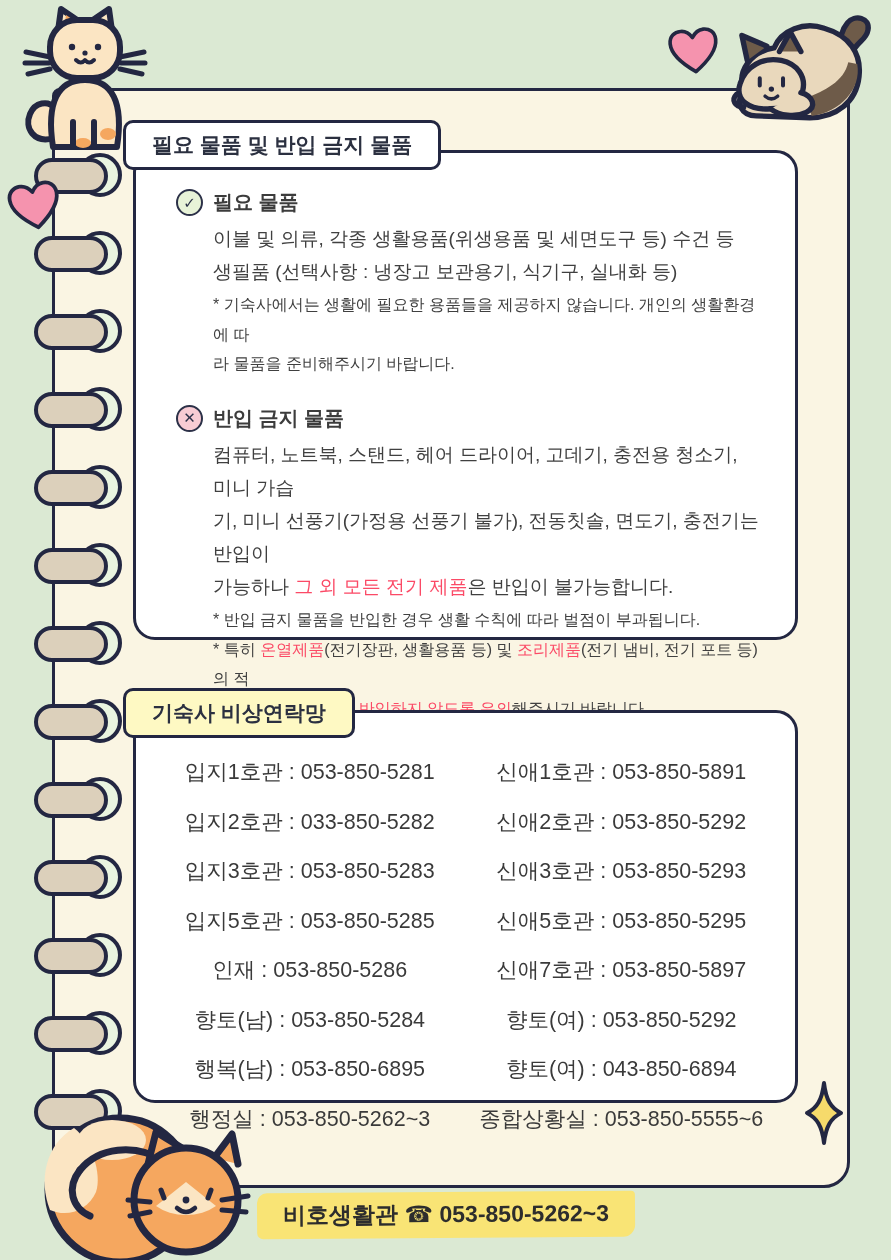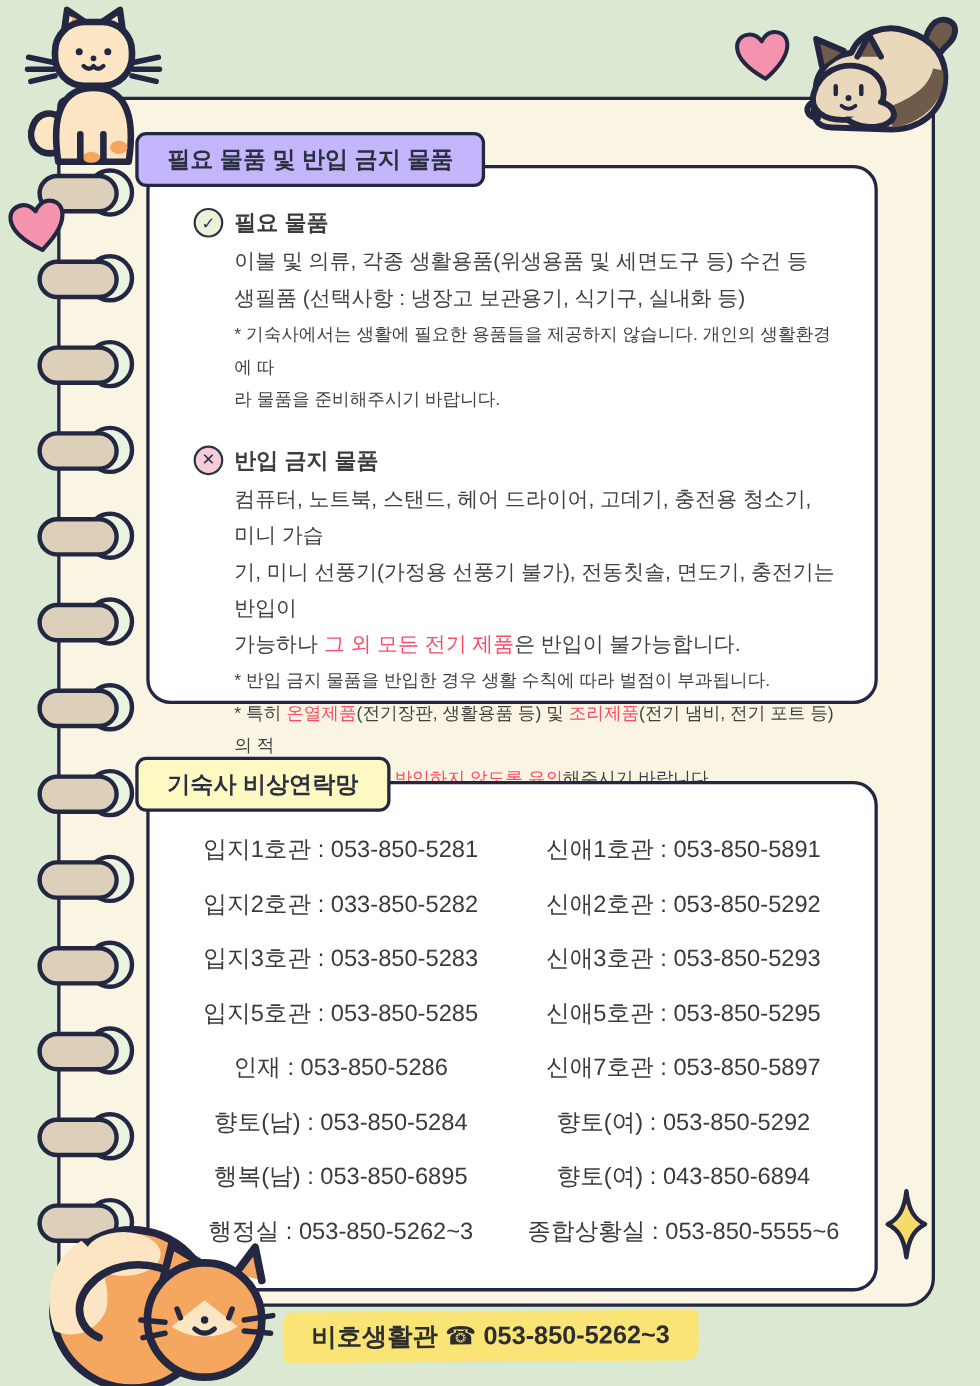--- a/index.html
+++ b/index.html
@@ -37,30 +37,30 @@
   }
   
   .card {
     position: absolute;
     left: 133px; width: 665px;
     background: #ffffff;
     border: 3px solid #232742;
     border-radius: 22px;
   }
   .card.items    { top: 150px; height: 490px; }
-  .card.contacts { top: 710px; height: 464px; }
+  .card.contacts { top: 710px; height: 393px; }
   .badge {
     position: absolute; left: 123px;
     border: 3px solid #232742;
     border-radius: 10px;
     padding: 8px 26px;
     font-size: 21px; font-weight: 700; color: #2b3040;
     z-index: 6; white-space: nowrap;
   }
-  .badge.items    { top: 120px; background: #c4b5fd; }
+  .badge.items    { top: 120px; background: #ffffff; }
   .badge.contacts { top: 688px; background: #fef9c3; }
   
   .card.items .inner { padding: 36px 34px 0 40px; }
   .item-head { display: flex; align-items: center; gap: 10px;
                font-size: 20px; font-weight: 700; color: #3c3c3c; }
   .icon-circle {
     width: 27px; height: 27px; border-radius: 50%;
     border: 2.5px solid #2c3148;
     display: flex; align-items: center; justify-content: center;
     font-size: 15px; font-weight: 700; color: #2c3148; flex: 0 0 auto;

